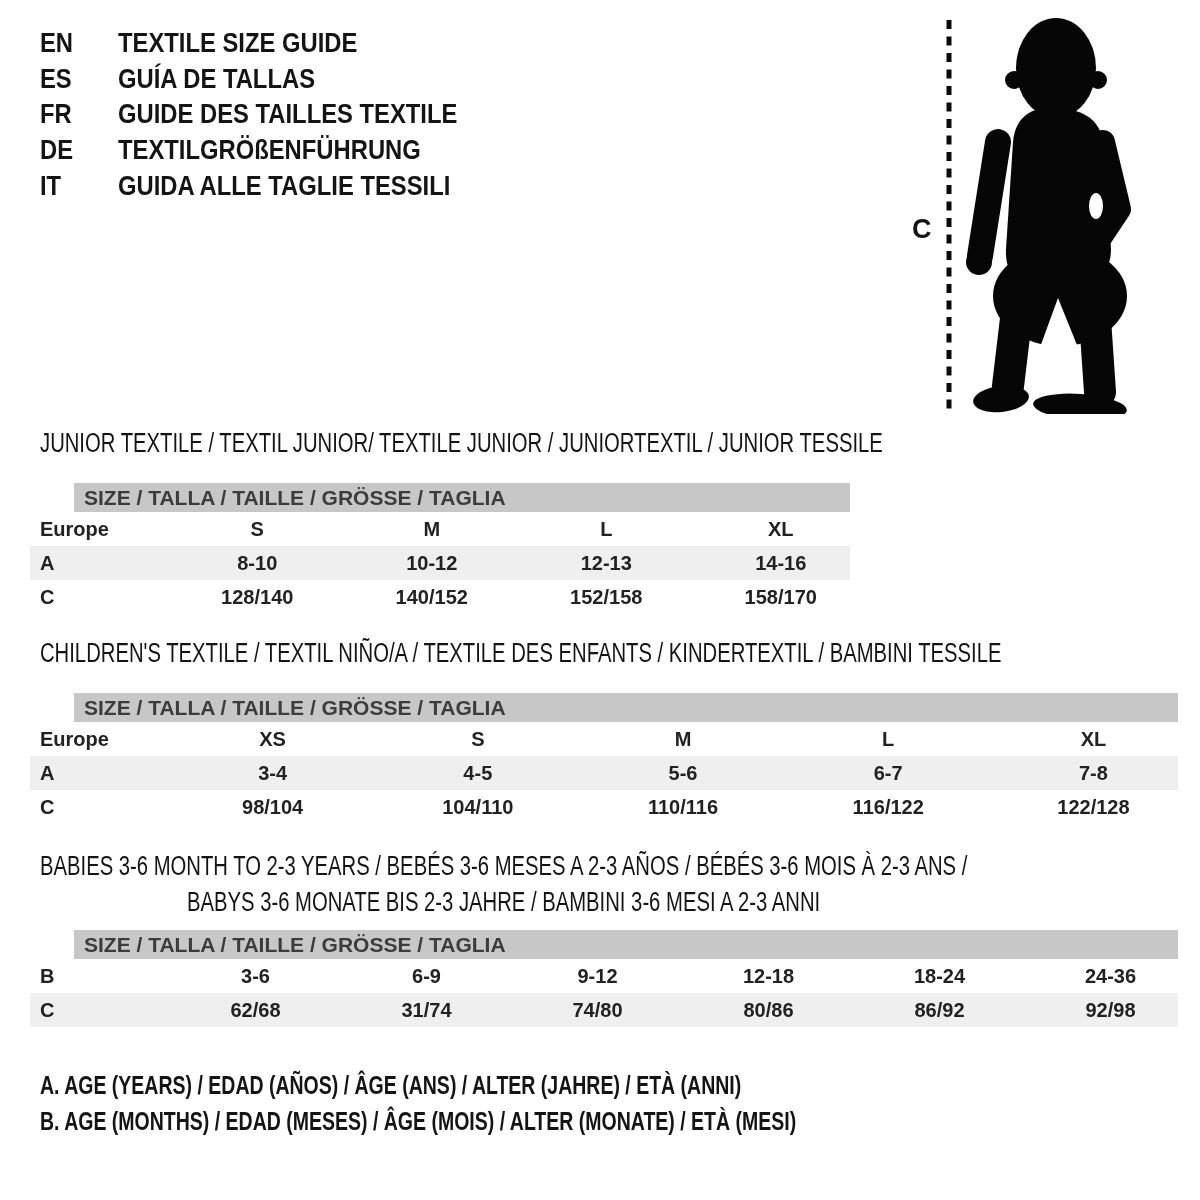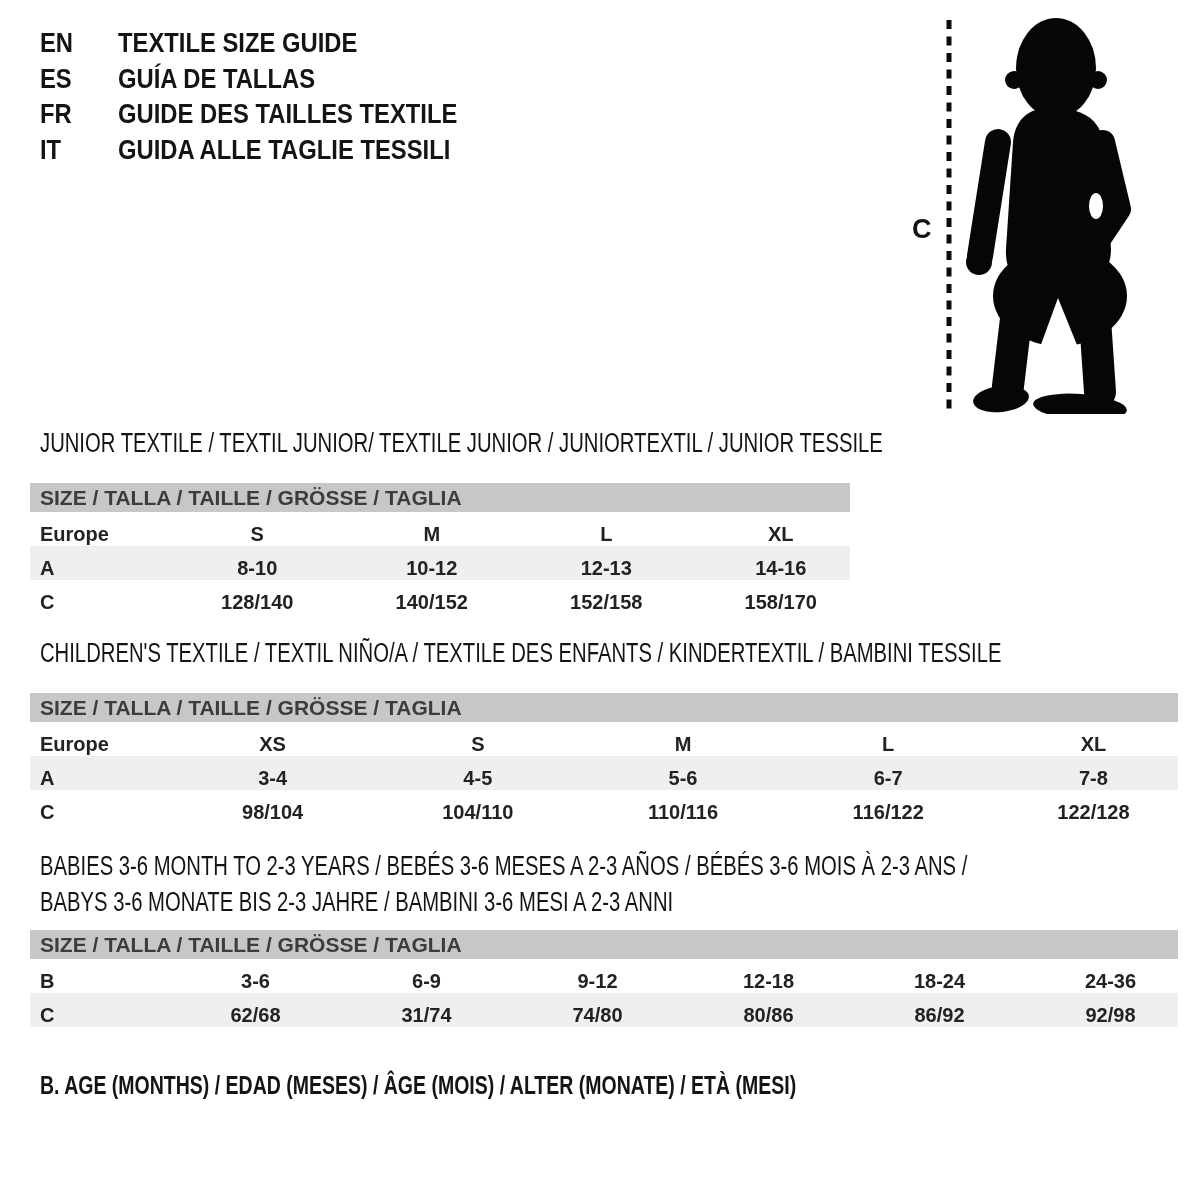--- a/index.html
+++ b/index.html
@@ -21,28 +21,28 @@
   .dash-line{position:absolute;left:944px;top:18px;width:10px;height:400px;}
   .c-label{position:absolute;left:912px;top:214px;font-weight:bold;font-size:27px;}
   .silhouette{position:absolute;left:953px;top:14px;width:190px;height:400px;}
 
   
   .size-section{position:absolute;left:30px;}
   .sec-junior{top:430px;width:820px;}
   .sec-children{top:640px;width:1148px;}
   .sec-babies{top:848px;width:1148px;}
   .sec-heading{margin:0 0 0 10px;font-size:27px;font-weight:normal;height:26px;line-height:26px;}
-  .sec-heading.two-line{height:72px;}
+  .sec-heading.two-line{height:72px;text-align:center;}
   .sec-heading .hline{display:block;height:36px;line-height:36px;}
   .size-bar{
     margin-top:27px;height:29px;line-height:29px;padding-left:10px;
-    background:#c7c7c7;color:#3c3c3c;font-weight:bold;font-size:21px;
+    background:#c7c7c7;color:#3c3c3c;font-weight:bold;font-size:21px;margin-left:44px;
   }
   .sec-babies .size-bar{margin-top:10px;}
-  .trow{display:flex;height:34px;align-items:flex-end;font-size:20px;font-weight:bold;color:#222;gap:36px;}
+  .trow{display:flex;height:34px;align-items:center;font-size:20px;font-weight:bold;color:#222;gap:36px;}
   .trow.shaded{background:#efefef;}
   .tlabel{width:122px;padding-left:10px;box-sizing:border-box;}
   .tcell{flex:1;text-align:center;}
 
   
   .legend{position:absolute;left:40px;top:1067px;}
   .legend-line{height:36px;line-height:36px;font-size:26px;font-weight:bold;}
 </style>
 </head>
 <body>
@@ -52,20 +52,24 @@
     <span class="lang-code"><span class="cond85">EN</span></span>
     <span class="cond85">TEXTILE SIZE GUIDE</span>
   </div>
   <div class="lang-row">
     <span class="lang-code"><span class="cond85">ES</span></span>
     <span class="cond85">GUÍA DE TALLAS</span>
   </div>
   <div class="lang-row">
     <span class="lang-code"><span class="cond85">FR</span></span>
     <span class="cond85">GUIDE DES TAILLES TEXTILE</span>
+  </div>
+  <div class="lang-row">
+    <span class="lang-code"><span class="cond85">DE</span></span>
+    <span class="cond85">TEXTILGRÖßENFÜHRUNG</span>
   </div>
   <div class="lang-row">
     <span class="lang-code"><span class="cond85">IT</span></span>
     <span class="cond85">GUIDA ALLE TAGLIE TESSILI</span>
   </div>
 </div>
 
 <div class="dash-line">
   <svg width="10" height="400" viewBox="0 0 10 400">
     <line x1="5" y1="2" x2="5" y2="398" stroke="#0a0a0a" stroke-width="5" stroke-dasharray="9 7.5"></line>
@@ -179,14 +183,15 @@
     <div class="tcell">62/68</div>
     <div class="tcell">31/74</div>
     <div class="tcell">74/80</div>
     <div class="tcell">80/86</div>
     <div class="tcell">86/92</div>
     <div class="tcell">92/98</div>
   </div>
 </div>
 
 <div class="legend">
+  <div class="legend-line"><span class="cond">A. AGE (YEARS) / EDAD (AÑOS) / ÂGE (ANS) / ALTER (JAHRE) / ETÀ (ANNI)</span></div>
   <div class="legend-line"><span class="cond">B. AGE (MONTHS) / EDAD (MESES) / ÂGE (MOIS) / ALTER (MONATE) / ETÀ (MESI)</span></div>
 </div>
 
 </body></html>

